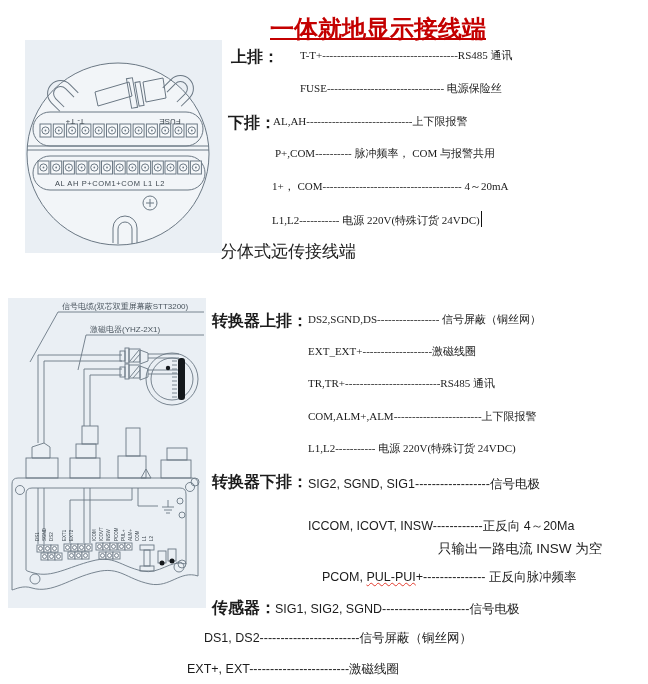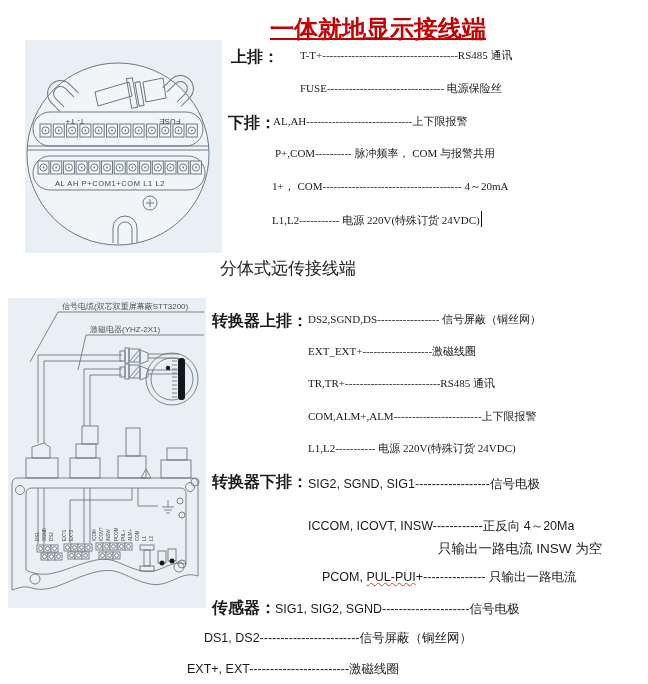--- a/index.html
+++ b/index.html
@@ -27,34 +27,34 @@
 <div class="abs lbl" style="left:231px;top:47px;">上排：</div>
 <div class="abs txt" style="left:300px;top:48px;">T-T+-------------------------------------RS485 通讯</div>
 <div class="abs txt" style="left:300px;top:81px;">FUSE-------------------------------- 电源保险丝</div>
 
 <div class="abs lbl" style="left:228px;top:113px;">下排：</div>
 <div class="abs txt" style="left:273px;top:114px;">AL,AH-----------------------------上下限报警</div>
 <div class="abs txt" style="left:275px;top:146px;">P+,COM---------- 脉冲频率， COM 与报警共用</div>
 <div class="abs txt" style="left:272px;top:179px;">1+， COM-------------------------------------- 4～20mA</div>
 <div class="abs txt" style="left:272px;top:211px;"><span>L1,L2----------- 电源 220V(特殊订货 24VDC)</span><span class="cursor"></span></div>
 
-<div class="abs sub" style="left:220px;top:257px;">分体式远传接线端</div>
+<div class="abs sub" style="left:220px;top:240px;">分体式远传接线端</div>
 
 <div class="abs lbl" style="left:212px;top:311px;">转换器上排：</div>
 <div class="abs txt" style="left:308px;top:312px;">DS2,SGND,DS----------------- 信号屏蔽（铜丝网）</div>
 <div class="abs txt" style="left:308px;top:344px;">EXT_EXT+-------------------激磁线圈</div>
 <div class="abs txt" style="left:308px;top:376px;">TR,TR+--------------------------RS485 通讯</div>
 <div class="abs txt" style="left:308px;top:409px;">COM,ALM+,ALM------------------------上下限报警</div>
 <div class="abs txt" style="left:308px;top:441px;">L1,L2----------- 电源 220V(特殊订货 24VDC)</div>
 
 <div class="abs lbl" style="left:212px;top:472px;">转换器下排：</div>
 <div class="abs mono" style="left:308px;top:476px;">SIG2, SGND, SIG1------------------信号电极</div>
 <div class="abs mono" style="left:308px;top:508px;margin-top:10px;">ICCOM, ICOVT, INSW------------正反向 4～20Ma</div>
 <div class="abs mono" style="left:438px;top:540px;font-size:13.5px;">只输出一路电流 INSW 为空</div>
-<div class="abs mono" style="left:322px;top:569px;"><span>PCOM, </span><span class="squig">PUL-PUI</span><span>+--------------- 只输出一路电流</span></div>
+<div class="abs mono" style="left:322px;top:569px;"><span>PCOM, </span><span class="squig">PUL-PUI</span><span>+--------------- 正反向脉冲频率</span></div>
 
 <div class="abs lbl" style="left:212px;top:598px;">传感器：</div>
 <div class="abs mono" style="left:275px;top:601px;">SIG1, SIG2, SGND---------------------信号电极</div>
 <div class="abs mono" style="left:204px;top:630px;">DS1, DS2------------------------信号屏蔽（铜丝网）</div>
 <div class="abs mono" style="left:187px;top:661px;">EXT+, EXT------------------------激磁线圈</div>
 
 <div class="diagram" style="left:25px;top:40px;width:197px;height:213px;">
 <svg width="197" height="213" viewBox="0 0 197 213" fill="none" stroke="#6b7884" stroke-width="1">
   <circle cx="93" cy="114" r="91" fill="#f2f5f8"></circle>
 

